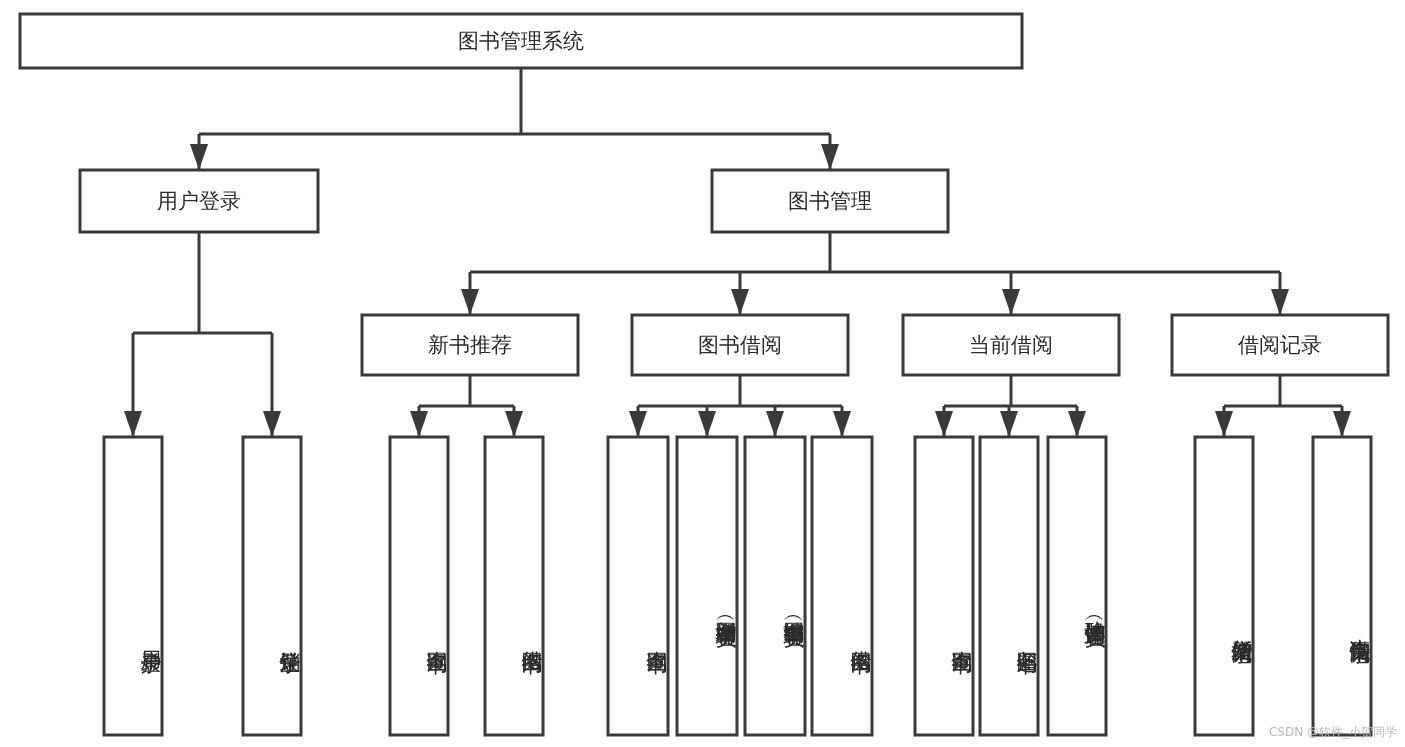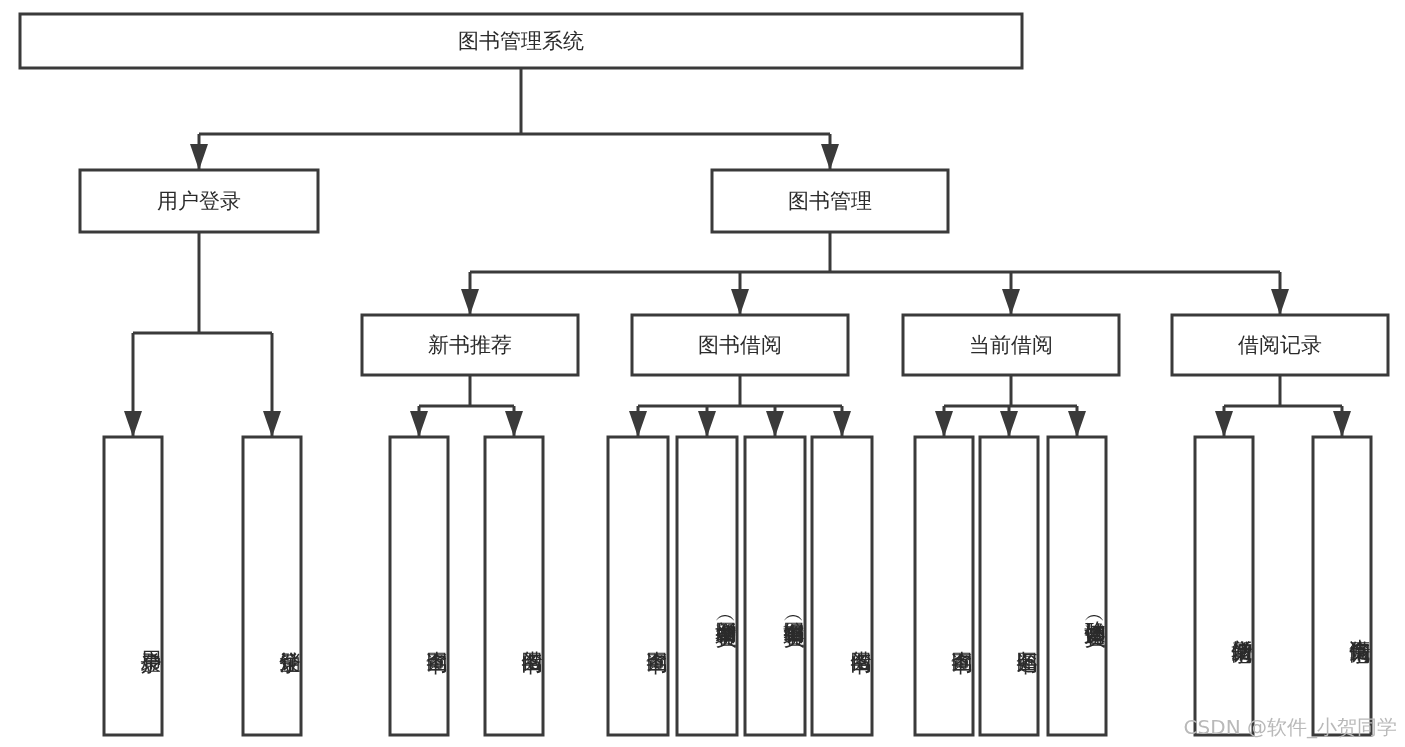--- a/index.html
+++ b/index.html
@@ -62,21 +62,21 @@
     display: flex;
     align-items: flex-start;
     justify-content: center;
     pointer-events: none;
   }
   .watermark {
     position: absolute;
     right: 8px;
     bottom: 6px;
     font-family: "DejaVu Sans", "Liberation Sans", sans-serif;
-    font-size: 20px;
+    font-size: 12px;
     color: #b9b9b9;
     white-space: nowrap;
   }
 </style>
 </head>
 <body>
 
 <div id="diagram-root">
 
   <svg class="diagram-canvas" viewBox="0 0 1405 747" xmlns="http://www.w3.org/2000/svg">

